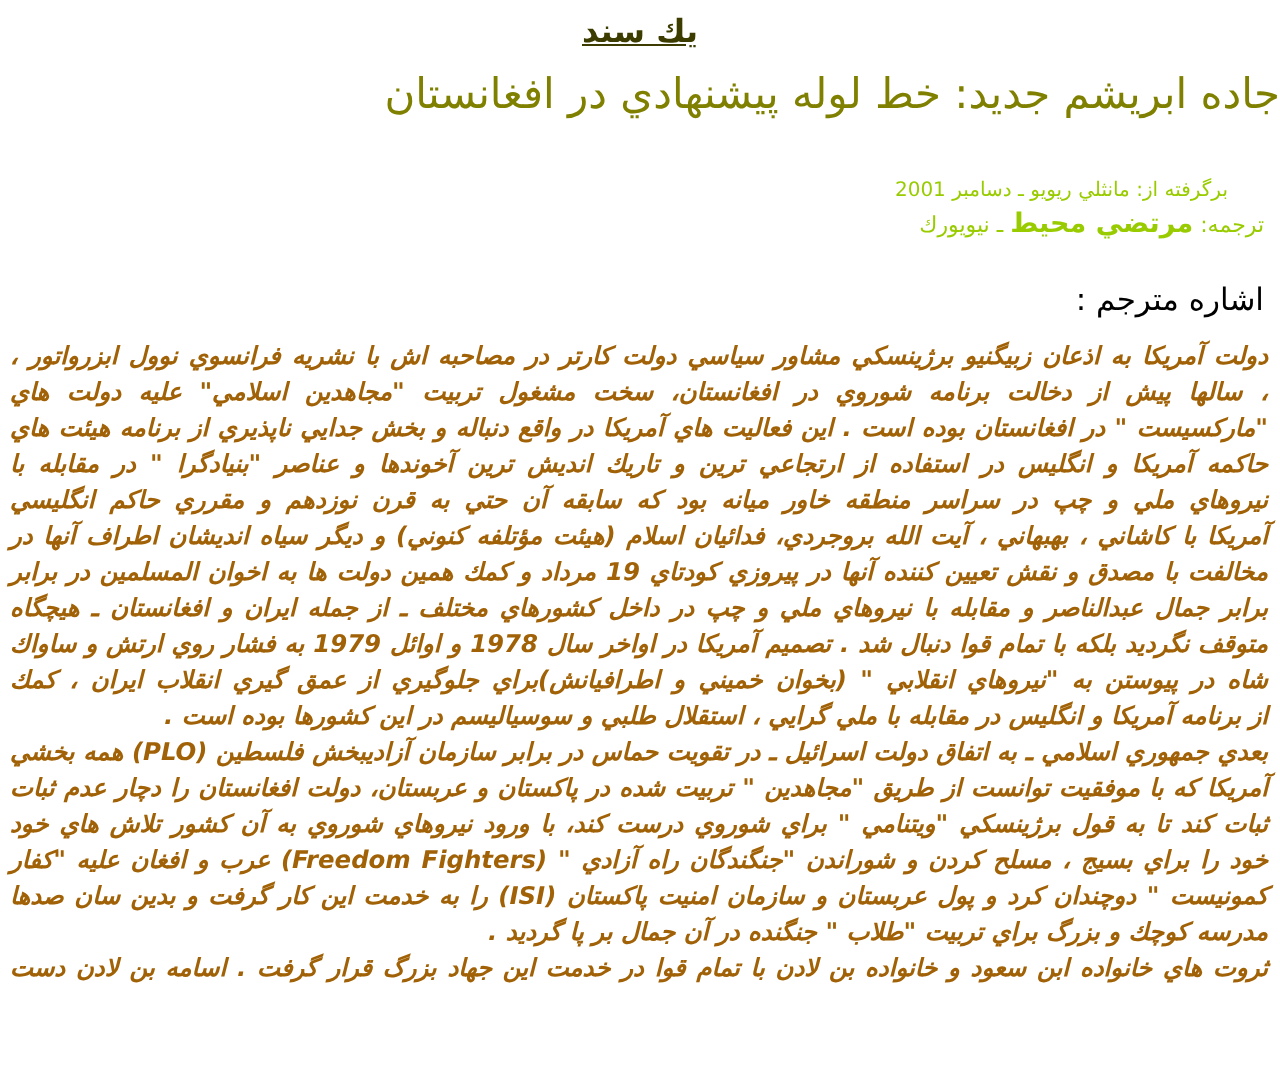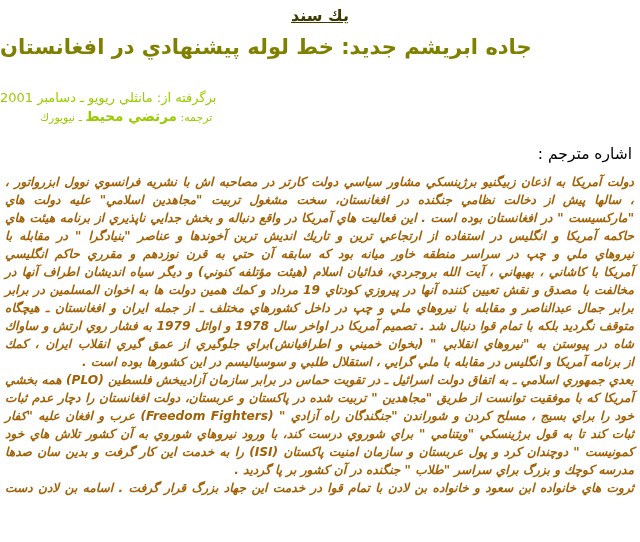--- a/index.html
+++ b/index.html
@@ -17,34 +17,35 @@
   .doc-label {
     margin-top: 6px;
     text-align: center;
     color: #3c3c00;
     font-weight: bold;
     font-size: 16px;
     text-decoration: underline;
   }
   .doc-title {
     margin-top: 10px;
-    text-align: left;
+    text-align: right;
     color: #808000;
-    font-weight: bold;
+    font-weight: normal;
     font-size: 21px;
+    margin-left: 32px;
   }
   .source-line {
     margin: 31px 26px 0 0;
-    text-align: left;
+    text-align: right;
     color: #99cc00;
-    font-size: 13px;
+    font-size: 10px;
   }
   .translator-line {
     margin: 3px 8px 0 0;
-    text-align: left;
+    text-align: right;
     color: #99cc00;
     font-size: 11px;
     padding-left: 40px;
   }
   .translator-name {
     font-weight: bold;
     font-size: 13.5px;
   }
   .section-heading {
     margin: 21px 8px 0 0;
@@ -84,37 +85,37 @@
 
   <div class="translator-line">
     <span>ترجمه: </span><span class="translator-name">مرتضي محيط</span><span> ـ نيويورك</span>
   </div>
 
   <div class="section-heading">اشاره مترجم :</div>
 
   <div class="body-text">
       <div>
         <div class="line">دولت آمريكا به اذعان زبيگنيو برژينسكي مشاور سياسي دولت كارتر در مصاحبه اش با نشريه فرانسوي نوول ابزرواتور ،</div>
-        <div class="line">، سالها پيش از دخالت نظامي جنگنده در افغانستان، سخت مشغول تربيت  "مجاهدين اسلامي" عليه دولت هاي</div>
+        <div class="line">، سالها پيش از دخالت برنامه شوروي در افغانستان، سخت مشغول تربيت  "مجاهدين اسلامي" عليه دولت هاي</div>
         <div class="line">"ماركسيست " در افغانستان بوده است . اين فعاليت هاي آمريكا در واقع دنباله و بخش جدايي ناپذيري از برنامه هيئت هاي</div>
         <div class="line">حاكمه آمريكا و انگليس در استفاده از ارتجاعي ترين و تاريك انديش ترين آخوندها و عناصر  "بنيادگرا " در مقابله با</div>
         <div class="line">نيروهاي ملي و چپ در سراسر منطقه خاور ميانه بود كه سابقه آن حتي به قرن نوزدهم و مقرري حاكم انگليسي</div>
         <div class="line">آمريكا با كاشاني ، بهبهاني ، آيت الله بروجردي، فدائيان اسلام  (هيئت مؤتلفه كنوني) و ديگر سياه انديشان اطراف آنها در</div>
         <div class="line">مخالفت با مصدق و نقش تعيين كننده آنها در پيروزي كودتاي 19 مرداد و كمك همين دولت ها به اخوان المسلمين در برابر</div>
         <div class="line">برابر جمال عبدالناصر و مقابله با نيروهاي ملي و چپ در داخل كشورهاي مختلف ـ از جمله ايران و افغانستان ـ هيچگاه</div>
         <div class="line">متوقف نگرديد بلكه با تمام قوا دنبال شد . تصميم آمريكا در اواخر سال 1978 و اوائل 1979 به فشار روي ارتش و ساواك</div>
         <div class="line">شاه در پيوستن به  "نيروهاي انقلابي "  (بخوان خميني و اطرافيانش)براي جلوگيري از عمق گيري انقلاب ايران ، كمك</div>
         <div class="line end">از برنامه آمريكا و انگليس در مقابله با ملي گرايي ، استقلال طلبي و سوسياليسم در اين كشورها بوده است .</div>
         <div class="line">بعدي جمهوري اسلامي ـ به اتفاق دولت اسرائيل ـ در تقويت حماس در برابر سازمان آزاديبخش فلسطين (PLO) همه بخشي</div>
       </div>
       <div>
         <div class="line">آمريكا كه با موفقيت توانست از طريق  "مجاهدين " تربيت شده در پاكستان و عربستان، دولت افغانستان را دچار عدم ثبات</div>
+        <div class="line">ثبات كند تا به قول برژينسكي  "ويتنامي " براي شوروي درست كند، با ورود نيروهاي شوروي به آن كشور تلاش هاي خود</div>
         <div class="line">خود را براي بسيج ، مسلح كردن و شوراندن  "جنگندگان راه آزادي "  (Freedom  Fighters) عرب و افغان عليه  "كفار</div>
-        <div class="line">ثبات كند تا به قول برژينسكي  "ويتنامي " براي شوروي درست كند، با ورود نيروهاي شوروي به آن كشور تلاش هاي خود</div>
         <div class="line">كمونيست " دوچندان كرد و پول عربستان و سازمان امنيت پاكستان (ISI) را به خدمت اين كار گرفت و بدين سان صدها</div>
-        <div class="line end">مدرسه كوچك و بزرگ براي سراسر  "طلاب " جنگنده در آن كشور بر پا گرديد .</div>
+        <div class="line end">مدرسه كوچك و بزرگ براي تربيت  "طلاب " جنگنده در آن جمال بر پا گرديد .</div>
       </div>
       <div>
         <div class="line">ثروت هاي خانواده ابن سعود و خانواده بن لادن با تمام قوا در خدمت اين جهاد بزرگ قرار گرفت . اسامه بن لادن دست</div>
       </div>
     </div>
 
 </div>
 
 </body></html>

